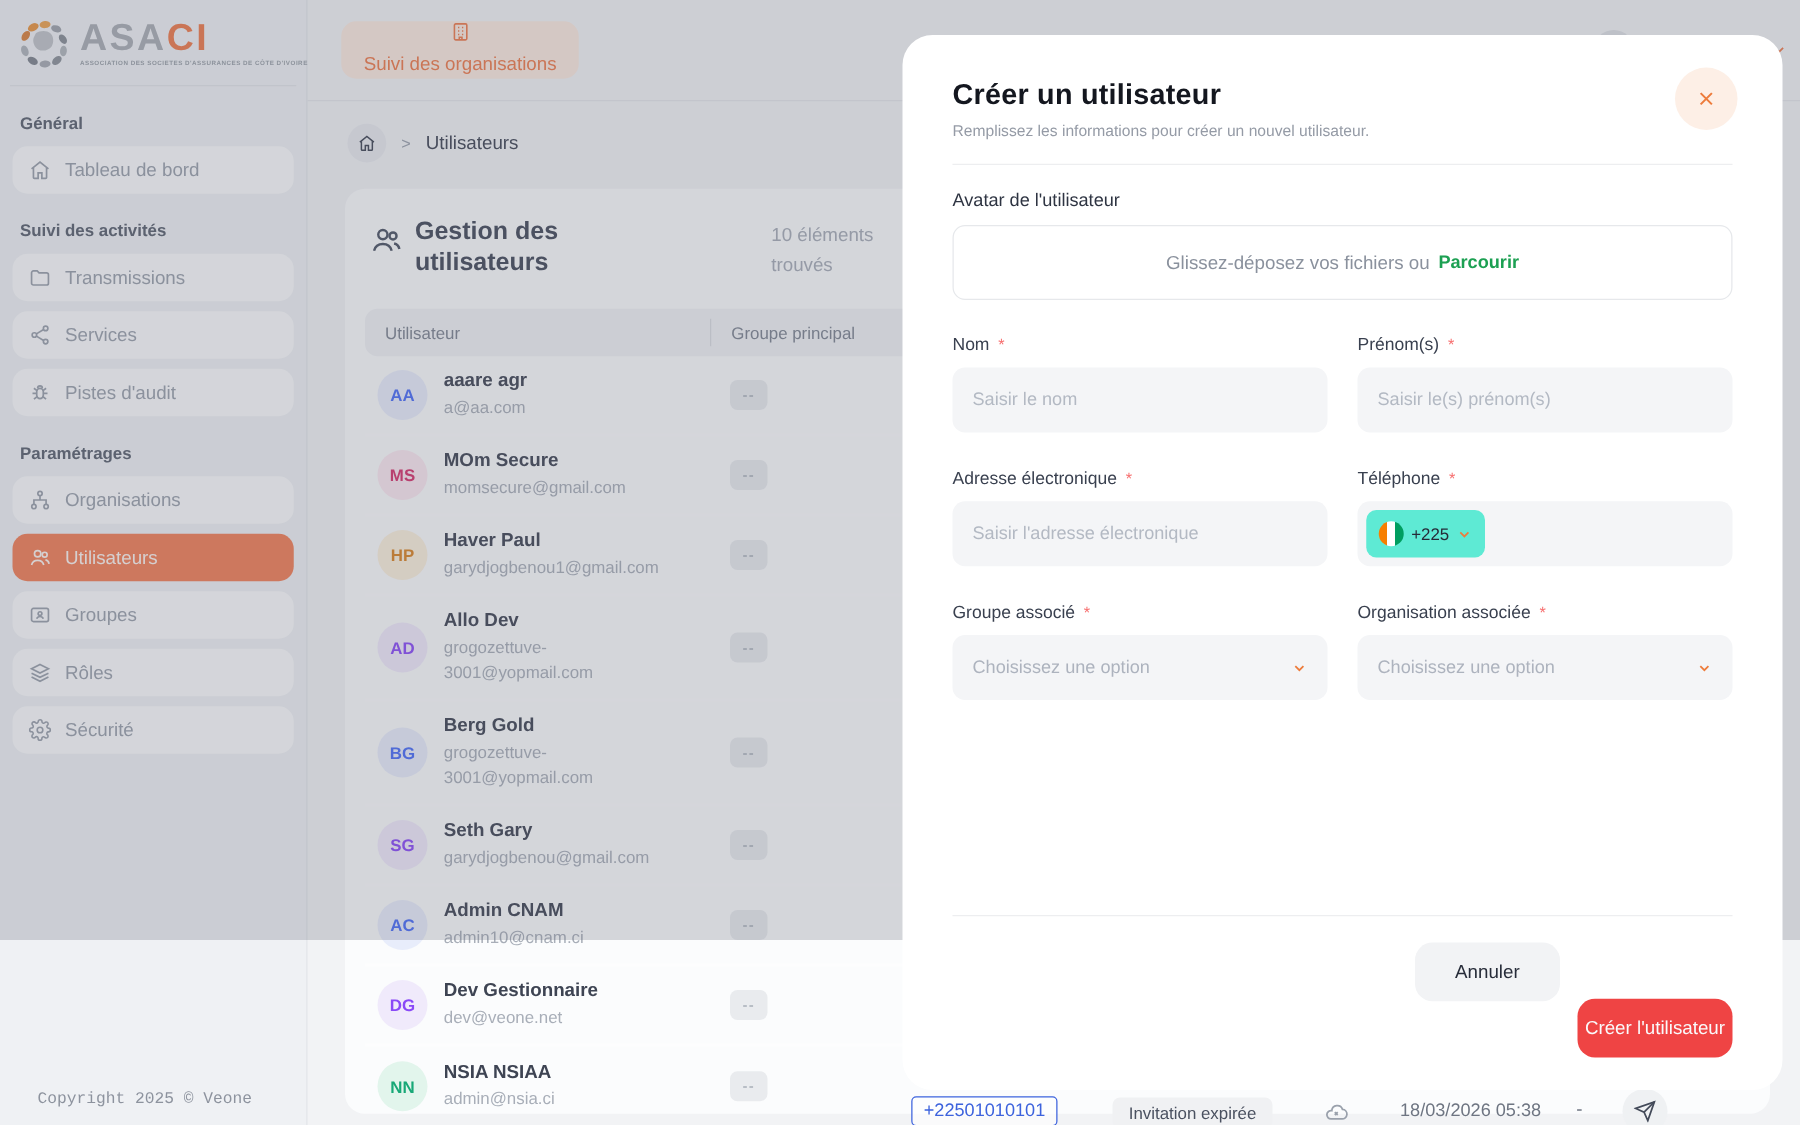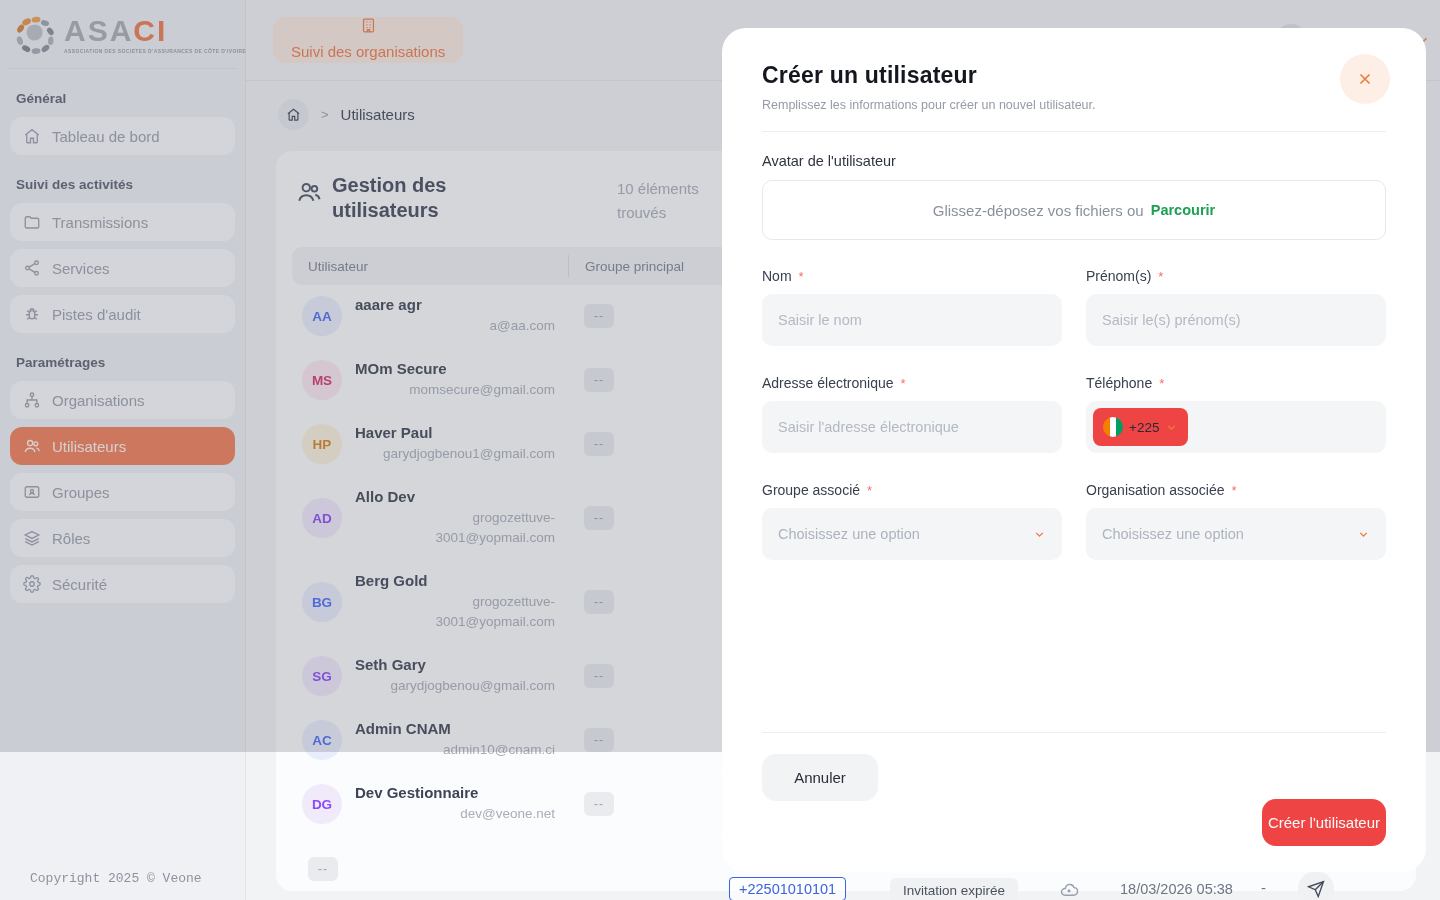--- a/index.html
+++ b/index.html
@@ -63,21 +63,21 @@
   .trow { display:flex; align-items:center; border-bottom:2px solid #FDFDFE; }
   .cell-user { width:276px; display:flex; align-items:center; gap:13px; padding-left:10px; }
   .avatar { width:40px; height:40px; border-radius:50%; display:flex; align-items:center;
             justify-content:center; font-size:13.5px; font-weight:700; flex:none; }
   .c-blue   { background:#E8EDFB; color:#4A6CF7;text-align:right; }
   .c-pink   { background:#FBE8F0; color:#D6336C; }
   .c-amber  { background:#FBF0DC; color:#DA8324; }
   .c-purple { background:#F0EAFB; color:#8A4AF7; }
   .c-green  { background:#E2F5EC; color:#18A877; }
   .u-name { font-size:15px; font-weight:700; color:#3E4453; }
-  .u-mail { font-size:13.5px; color:#A8AEB8; margin-top:3px; width:200px; overflow-wrap:anywhere; line-height:1.45;text-align:right; }
+  .u-mail { font-size:13.5px; color:#A8AEB8; margin-top:3px; width:200px; overflow-wrap:anywhere; line-height:1.45; }
   .cell-group { padding-left:16px; }
   .dash-badge { width:30px; height:24px; background:#E9EBEE; border-radius:6px; color:#9AA1AC;
                 font-size:12px; display:flex; align-items:center; justify-content:center; letter-spacing:1px; }
 
   
   .bg-extra { position:absolute; inset:0; pointer-events:none; }
   .phone-pill { position:absolute; left:729px; top:877px; border:1.5px solid #3D63DD; color:#3D63DD;
                 border-radius:4px; font-size:14.5px; padding:3px 9px; background:rgba(255,255,255,.6); }
   .status-badge { position:absolute; left:890px; top:878px; background:#F0F1F3; border-radius:6px;
                   color:#4A5160; font-size:13.5px; padding:5px 13px; }
@@ -107,33 +107,33 @@
   .dz-browse { font-size:14.5px; color:#1CA052; font-weight:700; cursor:pointer; }
 
   .form-grid { margin-top:27px; display:grid; grid-template-columns:1fr 1fr; column-gap:24px; row-gap:28px; }
   .f-label { font-size:14px; color:#39404F; font-weight:500; }
   .f-req { color:#F76E6E; margin-left:7px; font-size:13px; }
   .f-input { margin-top:9px; height:52px; width:100%; background:#F4F5F7; border:none; border-radius:10px;
              padding:0 16px; font-size:14.5px; color:#39404F; font-family:"Liberation Sans",sans-serif; }
   .f-input::placeholder { color:#B3B9C3; }
   .phone-box { margin-top:9px; height:52px; background:#F4F5F7; border-radius:10px; display:flex;
                align-items:center; padding-left:7px; }
-  .dial-pill { background:#ef4444; border-radius:8px; height:38px; display:flex; align-items:center;
+  .dial-pill { background:#5eead4; border-radius:8px; height:38px; display:flex; align-items:center;
                gap:6px; padding:0 10px; cursor:pointer; }
   .flag { width:20px; height:20px; border-radius:50%;
           background:linear-gradient(90deg,#F77F00 0 33%,#FFFFFF 33% 66%,#009E60 66% 100%); }
   .dial-code { font-size:13.5px; color:#262B38; font-weight:500; }
   .chev-o { color:#ED7C3C; width:13px; height:13px; }
   .select-box { margin-top:9px; height:52px; background:#F4F5F7; border-radius:10px; display:flex;
                 align-items:center; justify-content:space-between; padding:0 16px; cursor:pointer; }
   .sel-ph { font-size:14.5px; color:#ADB3BE; }
 
   .m-spacer { flex:1; }
   .m-foot-div { height:1px; background:#EDEEF0; }
-  .m-foot { display:flex; justify-content:space-between; margin-top:21px; }
+  .m-foot { display:flex; justify-content:flex-end; gap:14px; margin-top:21px; }
   .btn-cancel { width:116px; height:47px; background:#F2F3F5; border:none; border-radius:14px;
                 font-size:15px; color:#272C39; font-family:"Liberation Sans",sans-serif; cursor:pointer; }
   .btn-submit { height:47px; padding:0 6px; background:#ef4444; border:none; border-radius:14px;
                 font-size:15px; color:#FAFAFB; font-family:"Liberation Sans",sans-serif;margin-top:45px; }
 </style>
 </head>
 <body>
 
 <div class="app">
 
@@ -386,20 +386,27 @@
           <div>
               <div class="u-name">Dev Gestionnaire</div>
                <div class="u-mail">dev@veone.net</div>
             </div>
           </div>
         <div class="cell-group">
             <div class="dash-badge">--</div>
           </div>
       </div>
       <div class="trow" style="height:64px; border-bottom:none">
+        <div class="cell-user">
+            <div class="avatar c-green">NN</div>
+          <div>
+              <div class="u-name">NSIA NSIAA</div>
+               <div class="u-mail">admin@nsia.ci</div>
+            </div>
+          </div>
         <div class="cell-group">
             <div class="dash-badge">--</div>
           </div>
       </div>
     </div>
   </div>
 
   <div class="bg-extra">
     <div class="phone-pill">+22501010101</div>
     <div class="status-badge">Invitation expirée</div>

